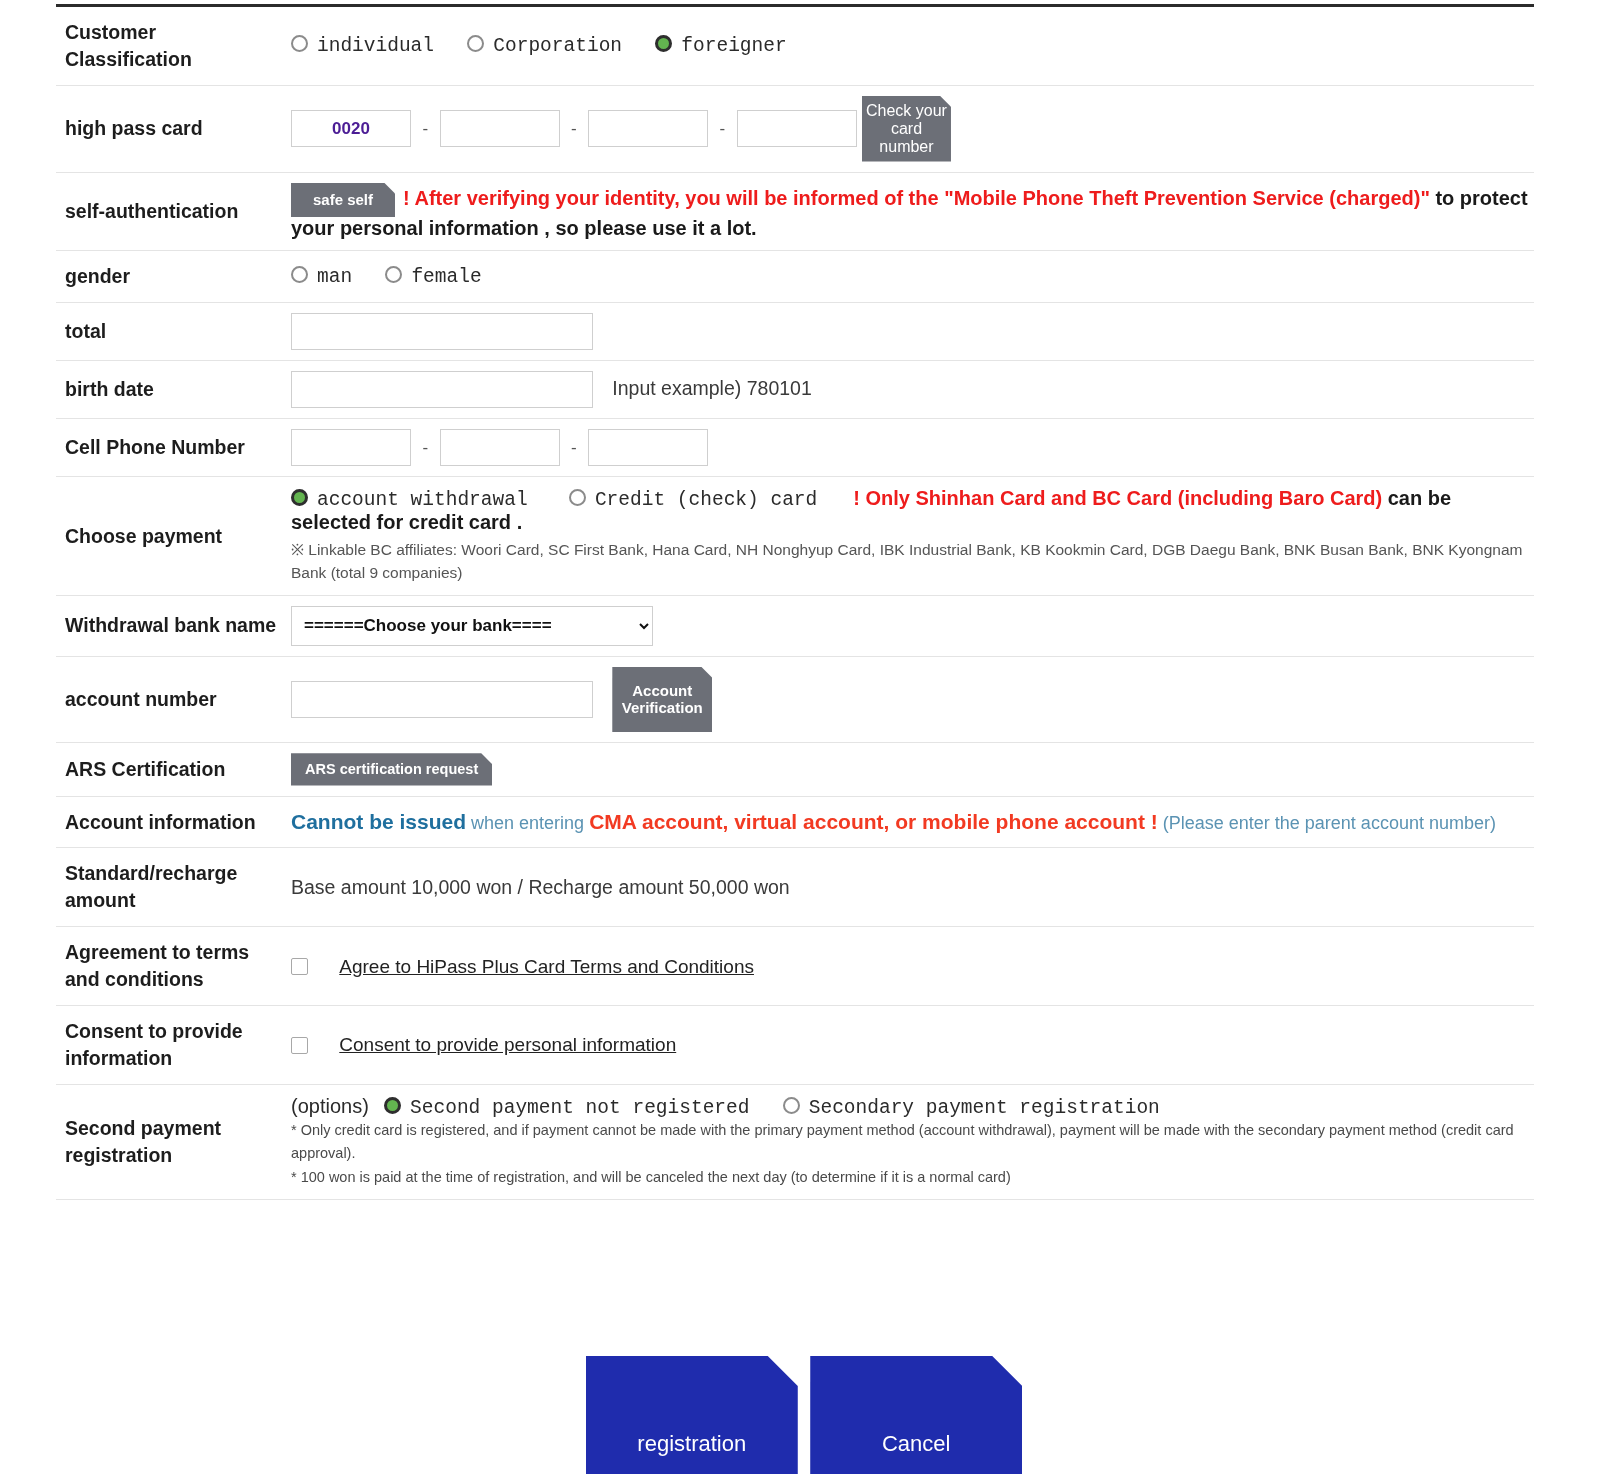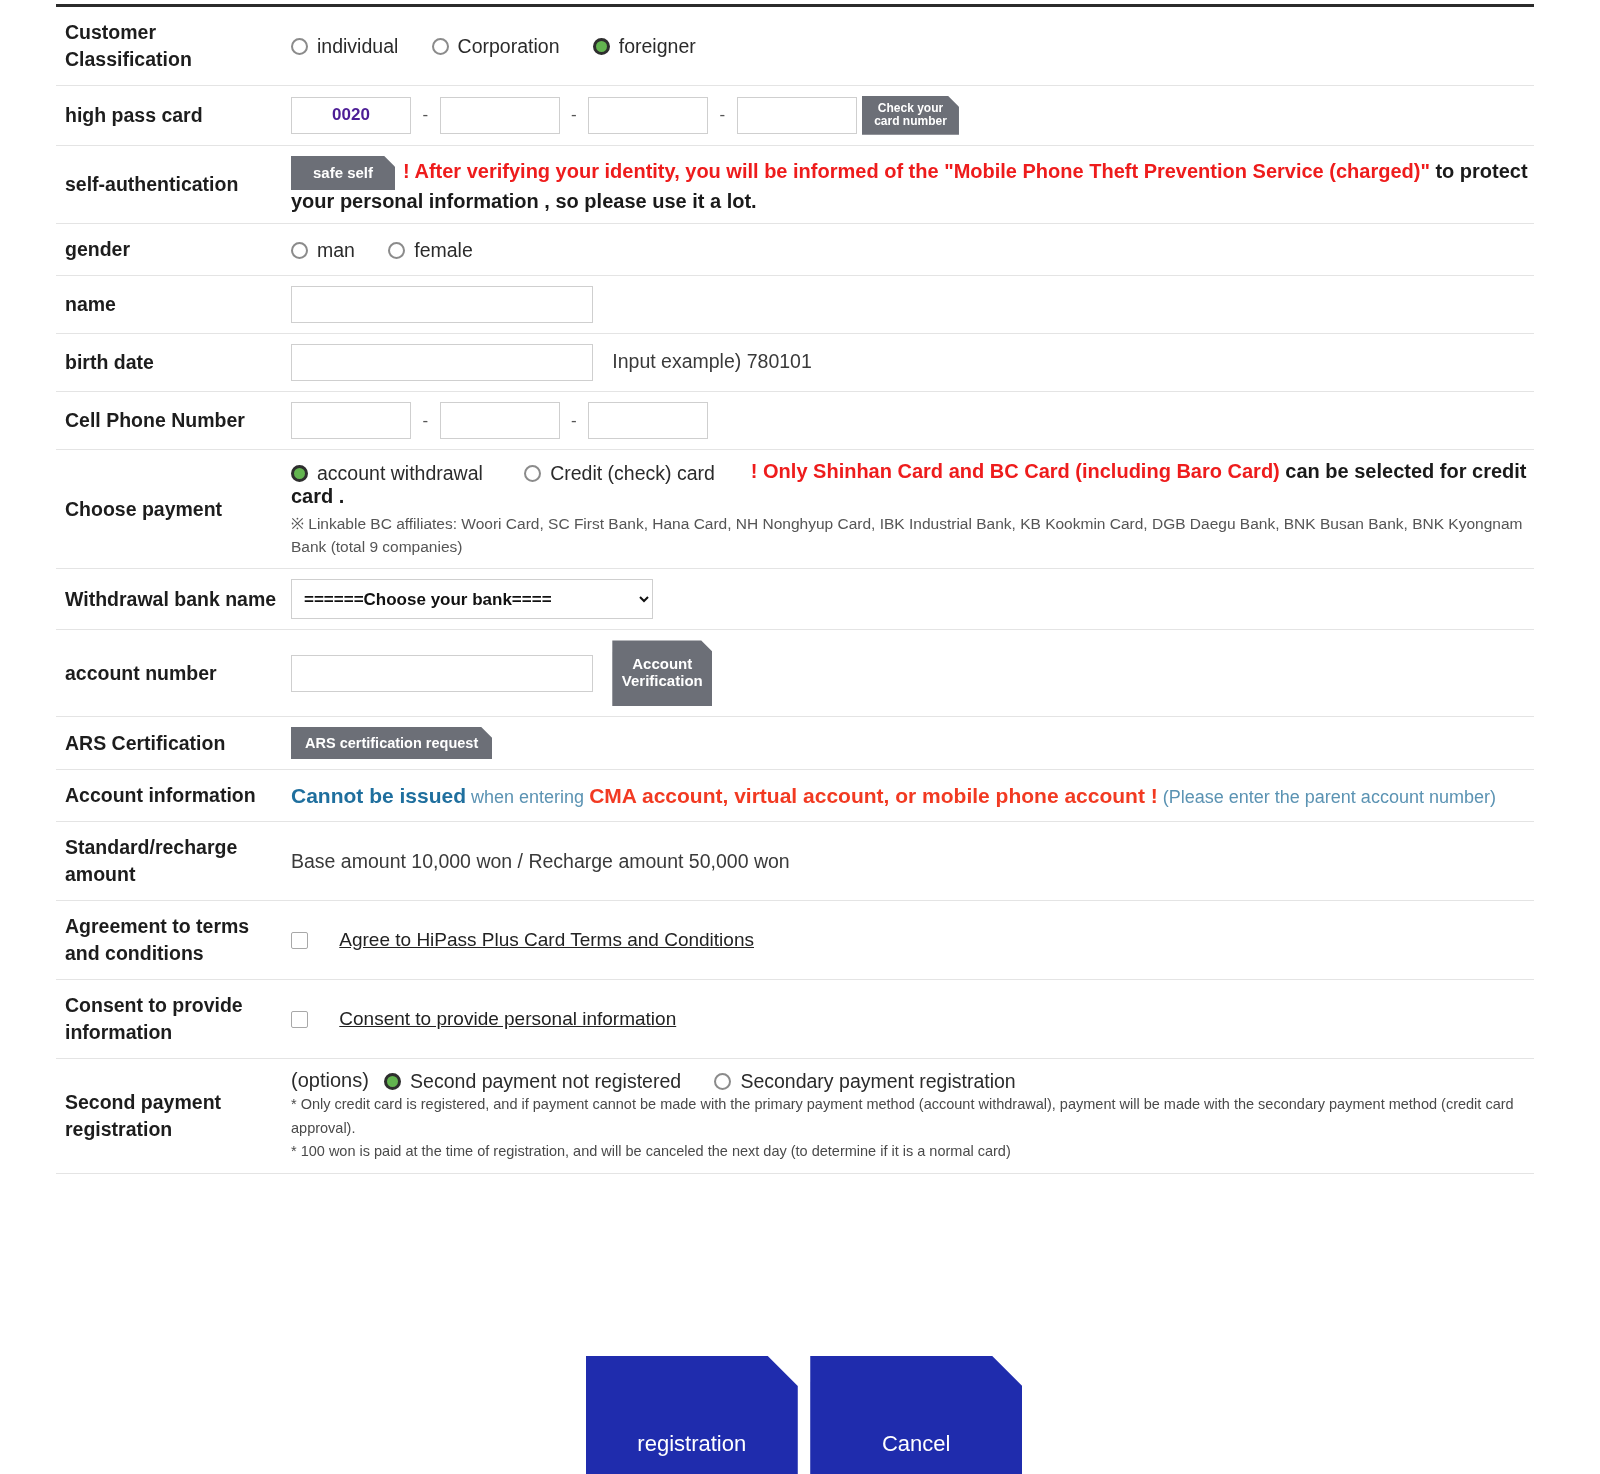--- a/index.html
+++ b/index.html
@@ -70,23 +70,24 @@
     border: 1px solid #cfcfcf;
     background: #fff;
     font-family: "Liberation Sans", sans-serif;
     font-size: 17px; font-weight: bold;
     padding: 0 8px; color: #111;
     vertical-align: middle;
   }
 
   
   .radio-wrap {
-    display: inline-flex; align-items: center;
+    display: inline-flex; align-items: flex-start;
     margin-right: 28px; vertical-align: middle;
     cursor: pointer;
+    font-family: Liberation Mono, monospace;
   }
   .radio {
     width: 17px; height: 17px; border-radius: 50%;
     border: 2px solid #8b8b8b; background: #fff;
     display: inline-block; margin-right: 9px;
     flex: 0 0 auto;
   }
   .radio.on {
     border: 3px solid #2e2e2e;
     background: #63b450;
@@ -112,21 +113,21 @@
     background: #6c6f77;
     color: #ffffff;
     border: none;
     font-family: "Liberation Sans", sans-serif;
     text-align: center;
     line-height: 1.12;
     cursor: pointer;
     vertical-align: middle;
     clip-path: polygon(0 0, calc(100% - 11px) 0, 100% 11px, 100% 100%, 0 100%);
   }
-  .gbtn.check  { width: 97px; padding: 6px 4px; font-size: 12px; font-weight: bold; }
+  .gbtn.check  { width: 89px; padding: 6px 4px; font-size: 16px; font-weight: normal; }
   .gbtn.safe   { width: 104px;  padding: 9px 4px; font-size: 15px; font-weight: bold; margin-right: 8px; }
   .gbtn.acctv  { width: 100px; padding: 16px 4px; font-size: 15px; font-weight: bold; margin-left: 14px; }
   .gbtn.ars    { padding: 8px 14px; font-size: 14.5px; font-weight: bold; }
 
   
   .note-red  { color: #ee1c1c; font-weight: bold; font-size: 20px; }
   .note-blk  { color: #1a1a1a; font-weight: bold; font-size: 20px; }
   .mini {
     display:block; font-size: 15.5px; color: #555; line-height: 1.5;
     margin-top: 4px;
@@ -215,21 +216,21 @@
           <span class="radio-label">man</span>
         </span>
         <span class="radio-wrap">
           <span class="radio"></span>
           <span class="radio-label">female</span>
         </span>
       </td>
     </tr>
 
     <tr>
-      <th>name</th>
+      <th>total</th>
       <td>
         <input class="txt wide" value="" style="">
       </td>
     </tr>
 
     <tr>
       <th>birth date</th>
       <td>
         <input class="txt wide" value="" style="">
         <span class="plain-val" style="margin-left:14px;">Input example) 780101</span>

